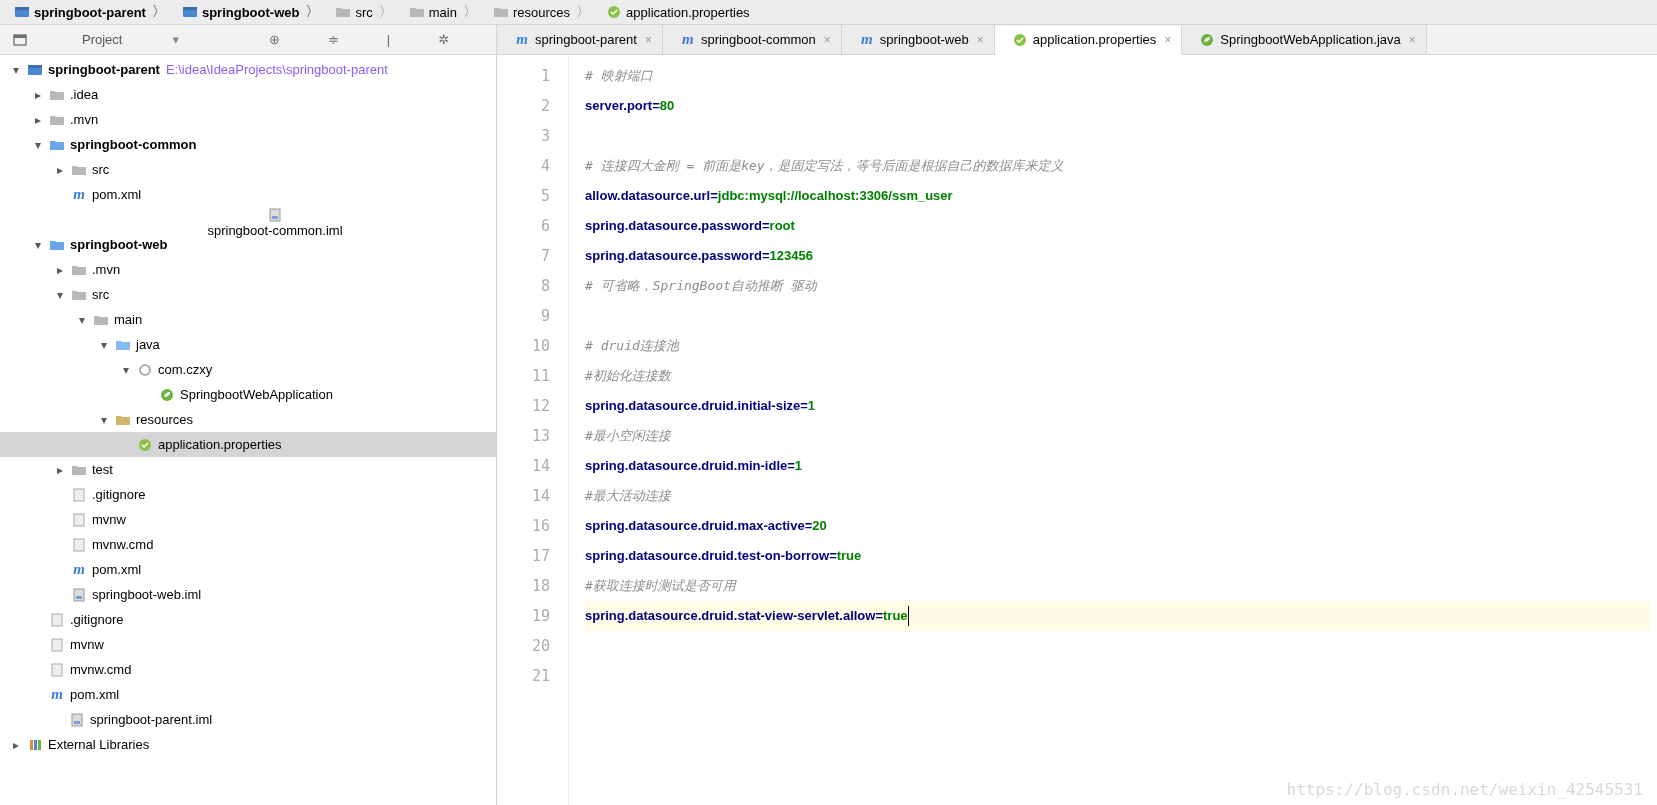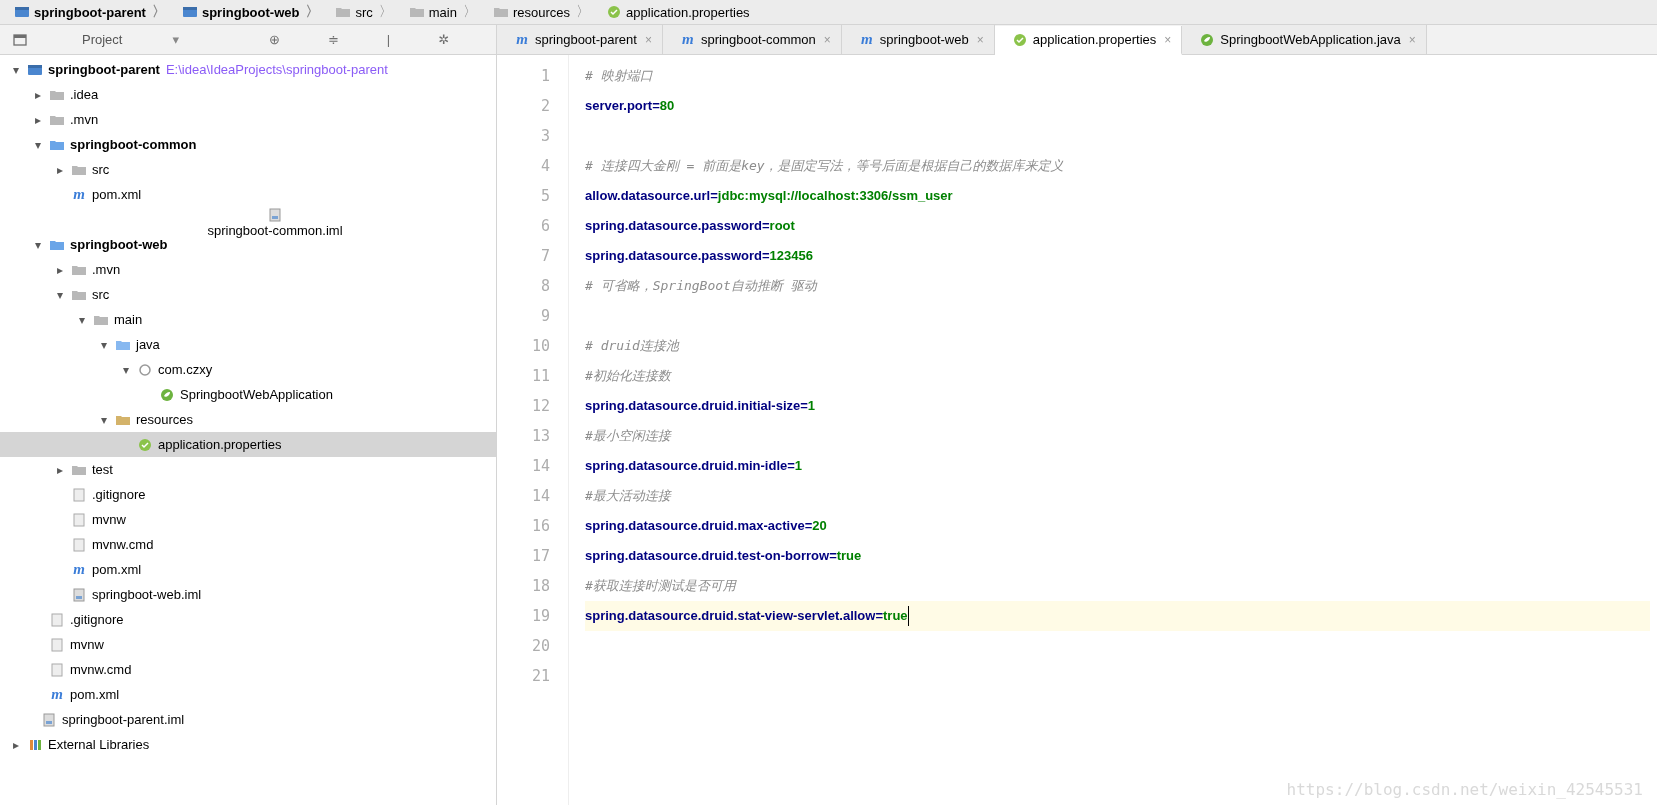--- a/index.html
+++ b/index.html
@@ -350,21 +350,21 @@
           </span>
           <span class="">mvnw.cmd</span>
         </div>
         <div class="tree-row" style="padding-left: 32px;">
           <span class="tw"></span>
           <span class="ico">
             <span style="color:#3b7dd8;font-weight:bold;font-style:italic;font-family:serif;font-size:15px">m</span>
           </span>
           <span class="">pom.xml</span>
         </div>
-        <div class="tree-row" style="padding-left: 24px;">
+        <div class="tree-row" style="padding-left: 52px;">
           <span class="tw"></span>
           <span class="ico">
             <svg viewBox="0 0 16 16">
               <rect x="3" y="2" width="10" height="12" fill="#ddd" stroke="#999"></rect>
               <rect x="5" y="9" width="6" height="3" fill="#7aa3d4"></rect>
             </svg>
           </span>
           <span class="">springboot-parent.iml</span>
         </div>
         <div class="tree-row" style="padding-left: 10px;">

